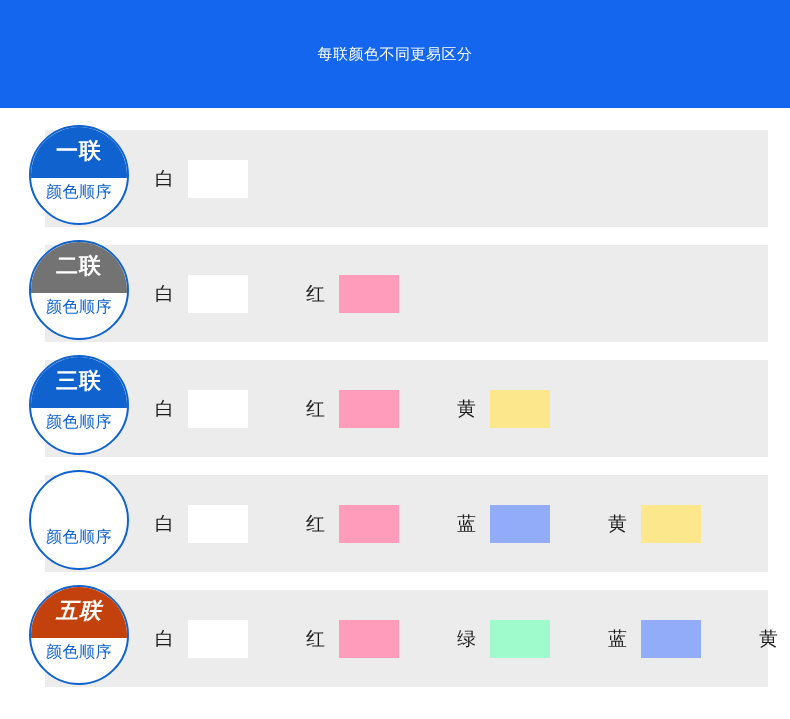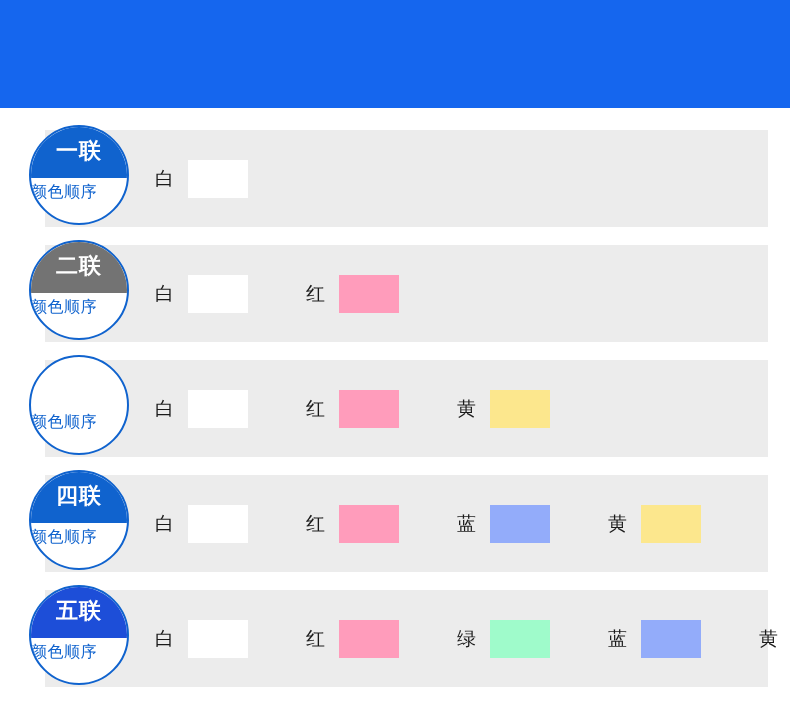--- a/index.html
+++ b/index.html
@@ -100,20 +100,21 @@
     padding-bottom: 2px;
   }
   .badge-bottom {
     position: absolute;
     left: 0;
     top: 53%;
     width: 100%;
     height: 47%;
     display: flex;
     align-items: flex-start;
+    justify-content: center;
     padding-top: 4px;
     box-sizing: border-box;
   }
   .badge-bottom-text {
     color: #1063ce;
     font-size: 16px;
     font-weight: normal;
     line-height: 20px;
     letter-spacing: 0.5px;
   }
@@ -147,20 +148,21 @@
   .swatch-chip {
     width: 60px;
     height: 38px;
     display: block;
   }
 </style>
 </head>
 <body>
 
 <div class="header">
+  <div class="header-subtitle">每联颜色不同更易区分</div>
 </div>
 
 <div class="rows">
     <div class="row">
       <div class="row-band" style="background: rgb(236, 236, 236);"></div>
       <div class="badge" style="border-color: rgb(16, 99, 206);">
         <div class="badge-top" style="background: rgb(16, 99, 206);">
           <span class="badge-top-text">一联</span>
         </div>
         <div class="badge-bottom">
@@ -191,20 +193,23 @@
         </div>
         <div class="swatch-item" style="margin-right: 0px;">
           <span class="swatch-label" style="color: rgb(26, 26, 26);">红</span>
           <span class="swatch-chip" style="background: rgb(255, 156, 187);"></span>
         </div>
       </div>
     </div>
     <div class="row">
       <div class="row-band" style="background: rgb(236, 236, 236);"></div>
       <div class="badge" style="border-color: rgb(16, 99, 206);">
+        <div class="badge-top" style="background: rgb(16, 99, 206);">
+          <span class="badge-top-text">三联</span>
+        </div>
         <div class="badge-bottom">
           <span class="badge-bottom-text" style="color: rgb(16, 99, 206);">颜色顺序</span>
         </div>
       </div>
       <div class="swatch-list">
         <div class="swatch-item" style="margin-right: 58px;">
           <span class="swatch-label" style="color: rgb(26, 26, 26);">白</span>
           <span class="swatch-chip" style="background: rgb(255, 255, 255);"></span>
         </div>
         <div class="swatch-item" style="margin-right: 58px;">
@@ -213,23 +218,20 @@
         </div>
         <div class="swatch-item" style="margin-right: 0px;">
           <span class="swatch-label" style="color: rgb(26, 26, 26);">黄</span>
           <span class="swatch-chip" style="background: rgb(252, 231, 141);"></span>
         </div>
       </div>
     </div>
     <div class="row">
       <div class="row-band" style="background: rgb(236, 236, 236);"></div>
       <div class="badge" style="border-color: rgb(16, 99, 206);">
-        <div class="badge-top" style="background: rgb(16, 99, 206);">
-          <span class="badge-top-text">四联</span>
-        </div>
         <div class="badge-bottom">
           <span class="badge-bottom-text" style="color: rgb(16, 99, 206);">颜色顺序</span>
         </div>
       </div>
       <div class="swatch-list">
         <div class="swatch-item" style="margin-right: 58px;">
           <span class="swatch-label" style="color: rgb(26, 26, 26);">白</span>
           <span class="swatch-chip" style="background: rgb(255, 255, 255);"></span>
         </div>
         <div class="swatch-item" style="margin-right: 58px;">
@@ -242,21 +244,21 @@
         </div>
         <div class="swatch-item" style="margin-right: 0px;">
           <span class="swatch-label" style="color: rgb(26, 26, 26);">黄</span>
           <span class="swatch-chip" style="background: rgb(252, 231, 141);"></span>
         </div>
       </div>
     </div>
     <div class="row">
       <div class="row-band" style="background: rgb(236, 236, 236);"></div>
       <div class="badge" style="border-color: rgb(16, 99, 206);">
-        <div class="badge-top" style="background: #1d4ed8;">
+        <div class="badge-top" style="background: #c2410c; font-style: italic;">
           <span class="badge-top-text">五联</span>
         </div>
         <div class="badge-bottom">
           <span class="badge-bottom-text" style="color: rgb(16, 99, 206);">颜色顺序</span>
         </div>
       </div>
       <div class="swatch-list">
         <div class="swatch-item" style="margin-right: 58px;">
           <span class="swatch-label" style="color: rgb(26, 26, 26);">白</span>
           <span class="swatch-chip" style="background: rgb(255, 255, 255);"></span>

